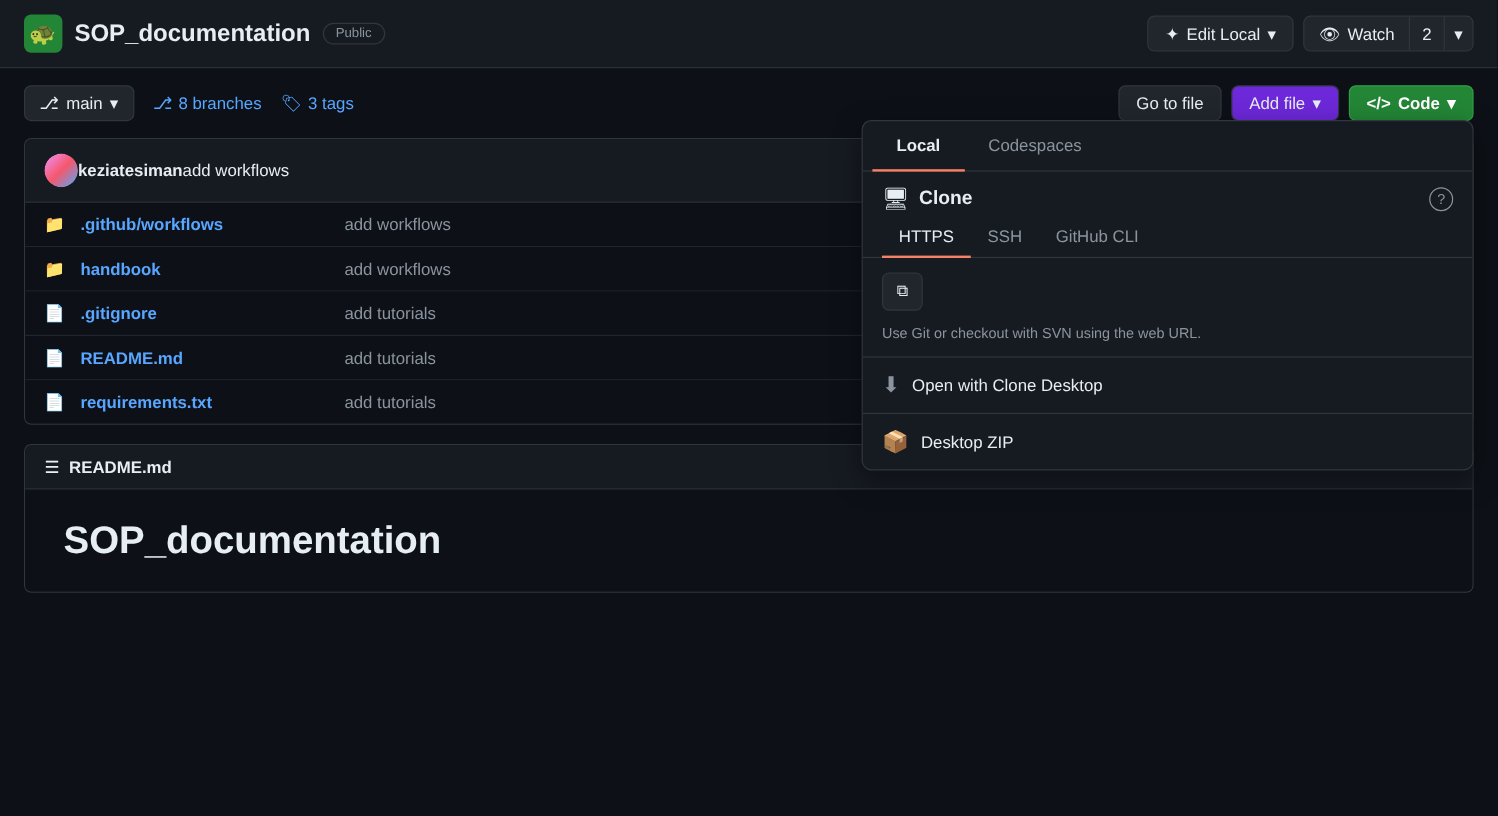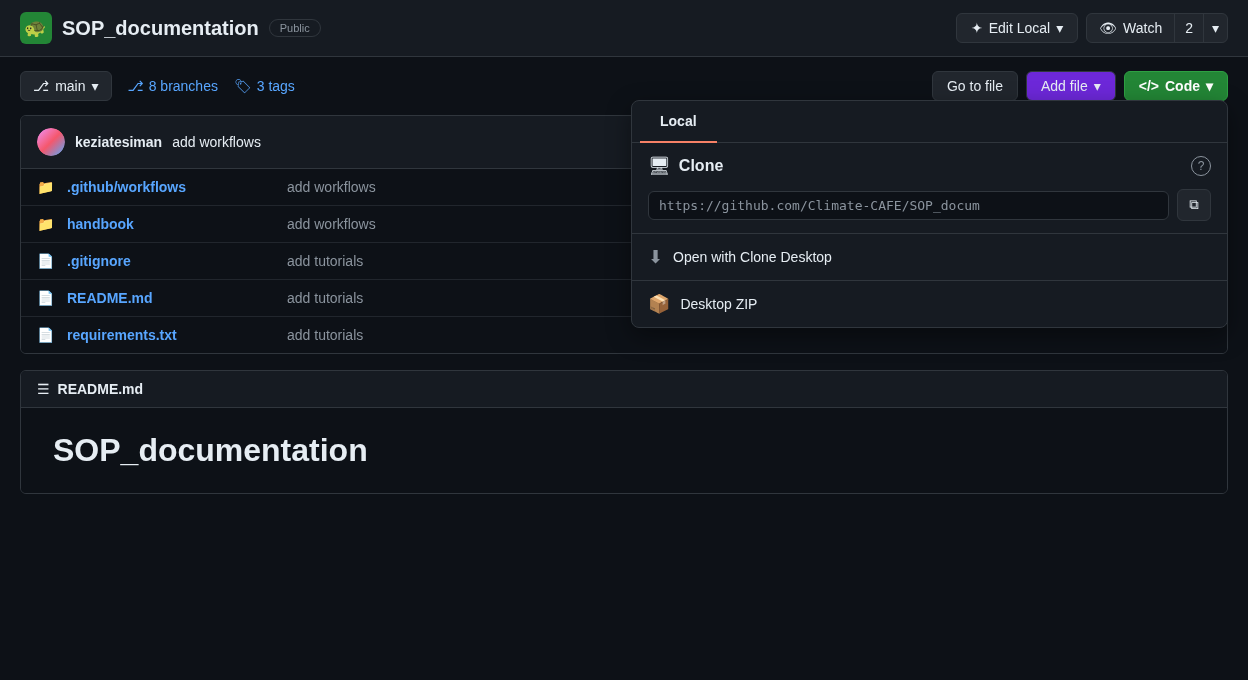--- a/index.html
+++ b/index.html
@@ -171,21 +171,20 @@
       margin: 0 20px;
       border: 1px solid #30363d;
       border-radius: 6px;
       overflow: hidden;
     }
     .commit-row {
       background: #161b22;
       padding: 12px 16px;
       display: flex;
       align-items: center;
-      gap: 10px;
       border-bottom: 1px solid #30363d;
     }
     .avatar {
       width: 28px;
       height: 28px;
       border-radius: 50%;
       overflow: hidden;
       flex-shrink: 0;
     }
     .avatar-img {
@@ -254,21 +253,21 @@
       font-size: 32px;
       font-weight: 700;
       color: #e6edf3;
     }
 
     
     .clone-dropdown {
       position: absolute;
       top: 100px;
       right: 20px;
-      width: 597px;
+      width: 510px;
       background: #161b22;
       border: 1px solid #30363d;
       border-radius: 8px;
       box-shadow: 0 8px 24px rgba(0,0,0,0.4);
       z-index: 100;
     }
     .clone-tab {
       padding: 12px 20px;
       cursor: pointer;
       color: #e6edf3;
@@ -474,37 +473,43 @@
   </div>
   <div class="readme-body">
     <h1 class="readme-h1">SOP_documentation</h1>
   </div>
 </div>
 
 <div class="clone-dropdown">
 
   <div style="display:flex; border-bottom: 1px solid #30363d; padding: 0 8px;">
     <div class="clone-tab active">Local</div>
+    <div class="clone-tab">Codespaces</div>
   </div>
 
   <div class="clone-header-row">
     <div class="clone-title-row">
       <span style="font-size:18px;">🖥</span>
       <span class="clone-title">Clone</span>
     </div>
     <span class="clone-help" style="border: 1px solid #8b949e; border-radius: 50%; width: 20px; height: 20px; display:inline-flex; align-items:center; justify-content:center; font-size:12px;">?</span>
   </div>
 
+  <div class="clone-protocol-tabs">
+    <div class="proto-tab active">HTTPS</div>
+    <div class="proto-tab">SSH</div>
+    <div class="proto-tab">GitHub CLI</div>
+  </div>
 
   <div class="clone-url-row">
-    <input class="clone-url-input" type="text" readonly="" value="https://github.com/Climate-CAFE/SOP_docum" style="">
     <button class="btn-copy">
       <span>⧉</span>
     </button>
   </div>
+  <div class="clone-hint">Use Git or checkout with SVN using the web URL.</div>
 
   <div class="clone-divider"></div>
 
   <div class="clone-action">
     <span class="clone-action-icon">⬇</span>
     <span>Open with Clone Desktop</span>
   </div>
 
   <div class="clone-divider"></div>
 

